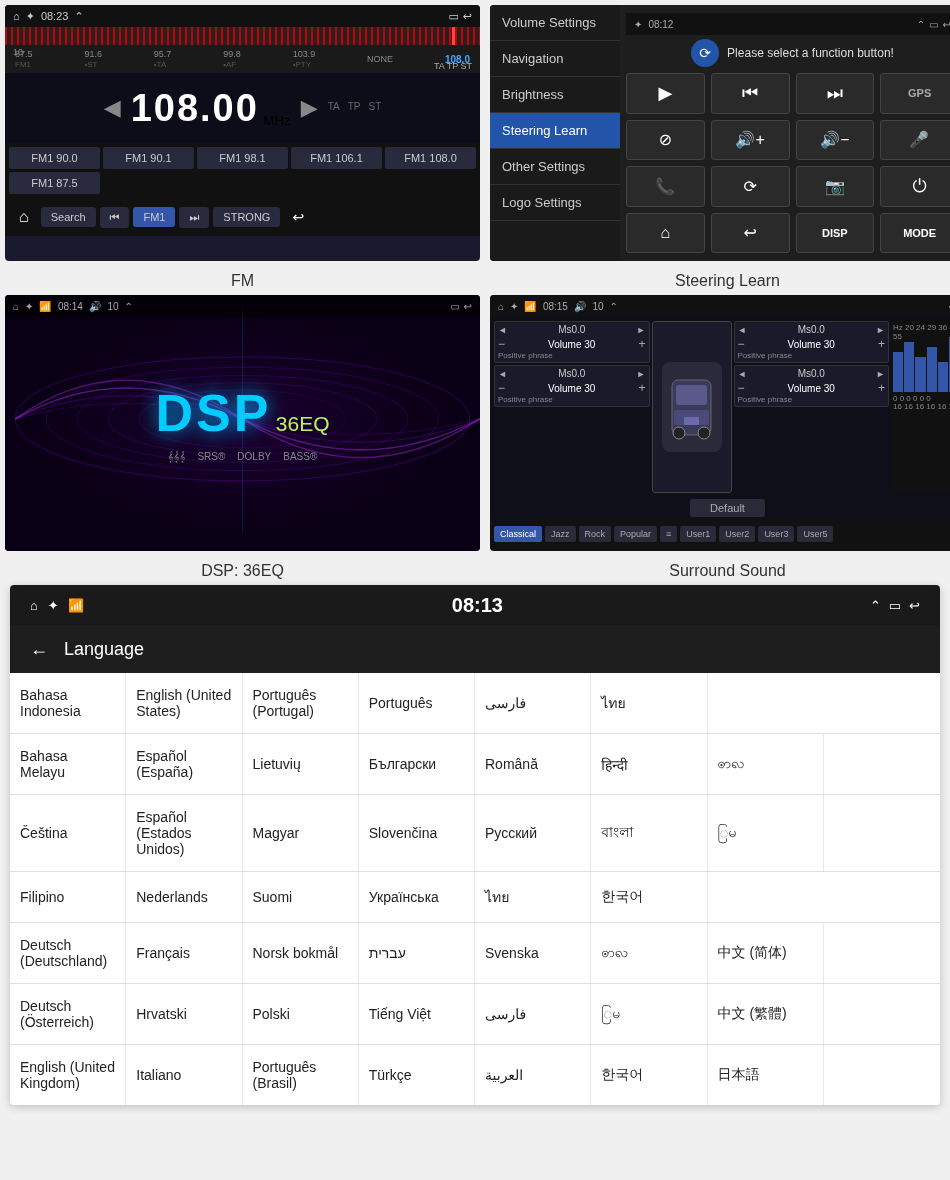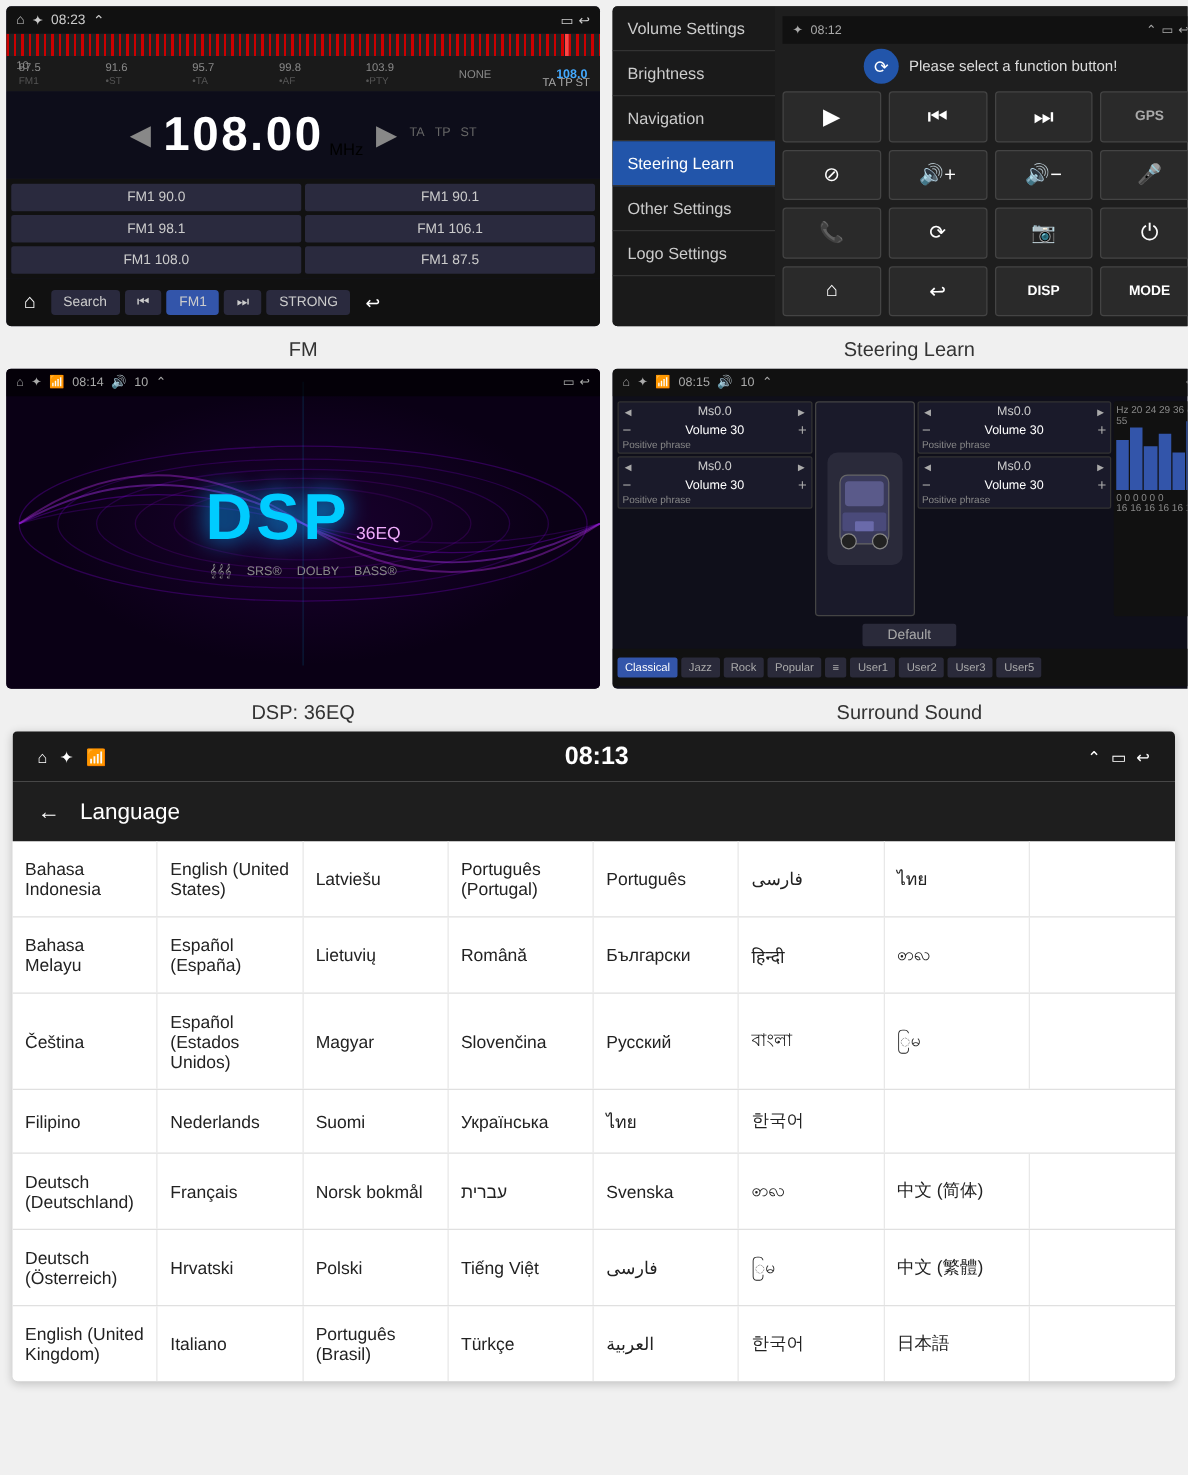--- a/index.html
+++ b/index.html
@@ -96,21 +96,21 @@
       display: flex;
       gap: 8px;
       font-size: 10px;
       color: #666;
       align-items: flex-end;
       padding-bottom: 4px;
     }
     .fm-presets {
       background: #111;
       display: grid;
-      grid-template-columns: repeat(2, 1fr);
+      grid-template-columns: repeat(5, 1fr);
       gap: 3px;
       padding: 4px;
     }
     .fm-preset-btn {
       background: #2a2a3e;
       color: #ccc;
       font-size: 11px;
       text-align: center;
       padding: 5px 4px;
       border-radius: 2px;
@@ -255,22 +255,22 @@
       text-align: center;
     }
     .dsp-title {
       font-size: 52px;
       font-weight: bold;
       color: #00ccff;
       letter-spacing: 3px;
       text-shadow: 0 0 20px #00aaff;
     }
     .dsp-subtitle {
-      font-size: 14px;
-      color: #f0abfc;
+      font-size: 21px;
+      color: #bef264;
       margin-top: -5px;
     }
     .dsp-tags {
       position: relative;
       z-index: 2;
       display: flex;
       gap: 12px;
       font-size: 10px;
       color: #888;
       margin-top: 8px;
@@ -501,22 +501,22 @@
       </div>
     </div>
     <div class="panel-caption">FM</div>
   </div>
 
   <div style="display:flex;flex-direction:column;align-items:center;">
     <div class="steering-panel">
 
       <div class="steering-sidebar">
         <div class="steering-sidebar-item">Volume Settings</div>
+        <div class="steering-sidebar-item">Navigation</div>
         <div class="steering-sidebar-item">Brightness</div>
-        <div class="steering-sidebar-item">Navigation</div>
         <div class="steering-sidebar-item active">Steering Learn</div>
         <div class="steering-sidebar-item">Other Settings</div>
         <div class="steering-sidebar-item">Logo Settings</div>
       </div>
 
       <div class="steering-main">
 
         <div class="steering-status-bar">
           <div style="display:flex;gap:6px;align-items:center;">
             <span>✦</span>
@@ -756,34 +756,33 @@
   <div class="lang-header">
     <span class="lang-back-btn">←</span>
     <span class="lang-title">Language</span>
   </div>
 
   <div class="lang-grid">
 
     <div class="lang-row">
       <div class="lang-cell">Bahasa Indonesia</div>
       <div class="lang-cell">English (United States)</div>
-      <div class="lang-cell">Latviešu</div>
       <div class="lang-cell">Português (Portugal)</div>
       <div class="lang-cell">Português</div>
       <div class="lang-cell">فارسی</div>
       <div class="lang-cell">ไทย</div>
       <div class="lang-cell"></div>
     </div>
 
     <div class="lang-row">
       <div class="lang-cell">Bahasa Melayu</div>
       <div class="lang-cell">Español (España)</div>
       <div class="lang-cell">Lietuvių</div>
+      <div class="lang-cell">Български</div>
       <div class="lang-cell">Română</div>
-      <div class="lang-cell">Български</div>
       <div class="lang-cell">हिन्दी</div>
       <div class="lang-cell">ꩦꩮ</div>
       <div class="lang-cell"></div>
     </div>
 
     <div class="lang-row">
       <div class="lang-cell">Čeština</div>
       <div class="lang-cell">Español (Estados Unidos)</div>
       <div class="lang-cell">Magyar</div>
       <div class="lang-cell">Slovenčina</div>

